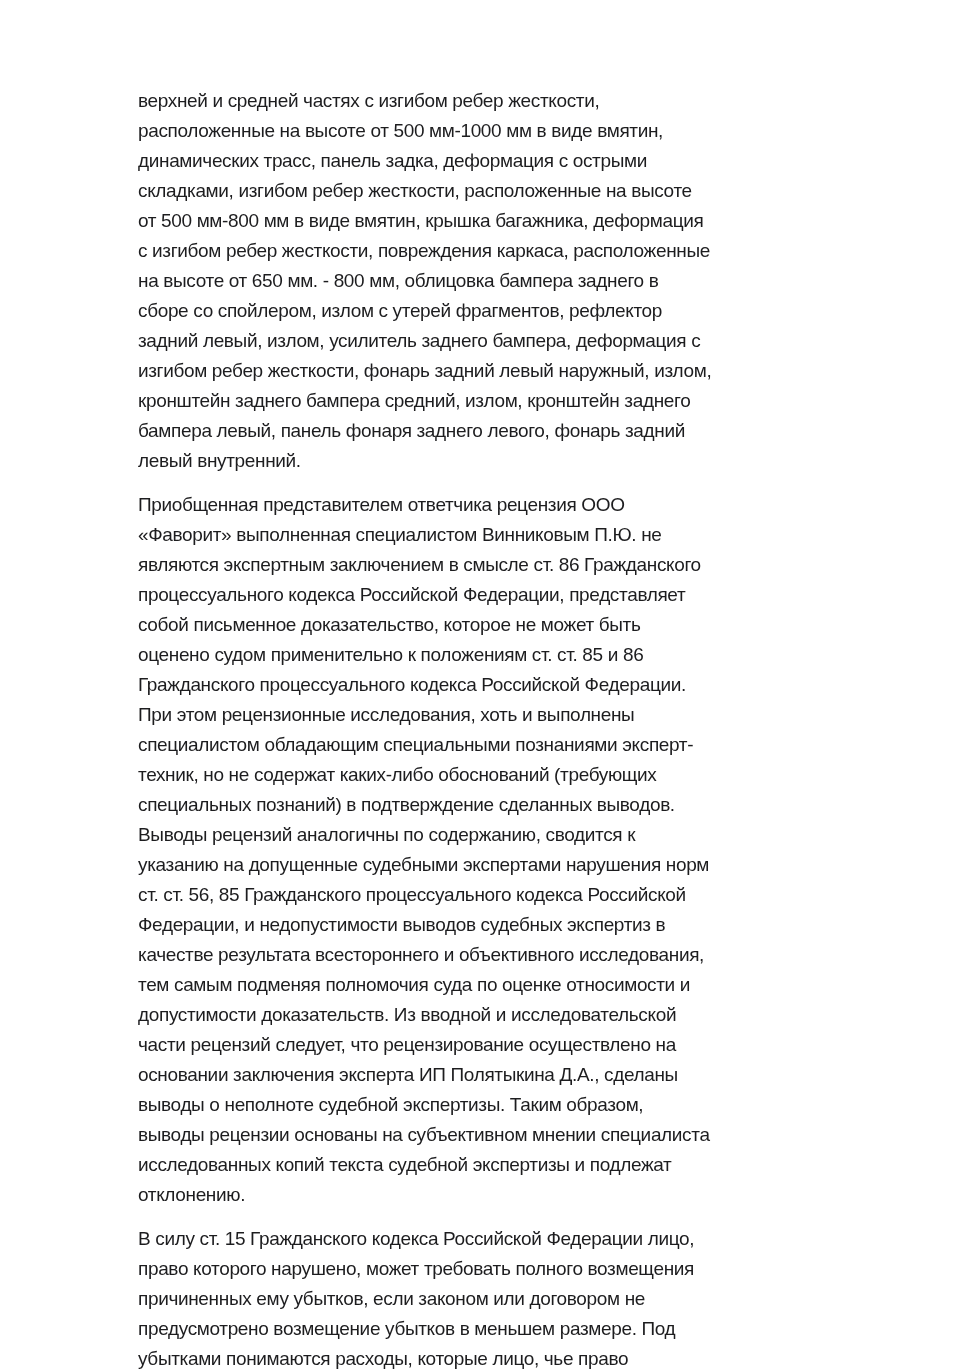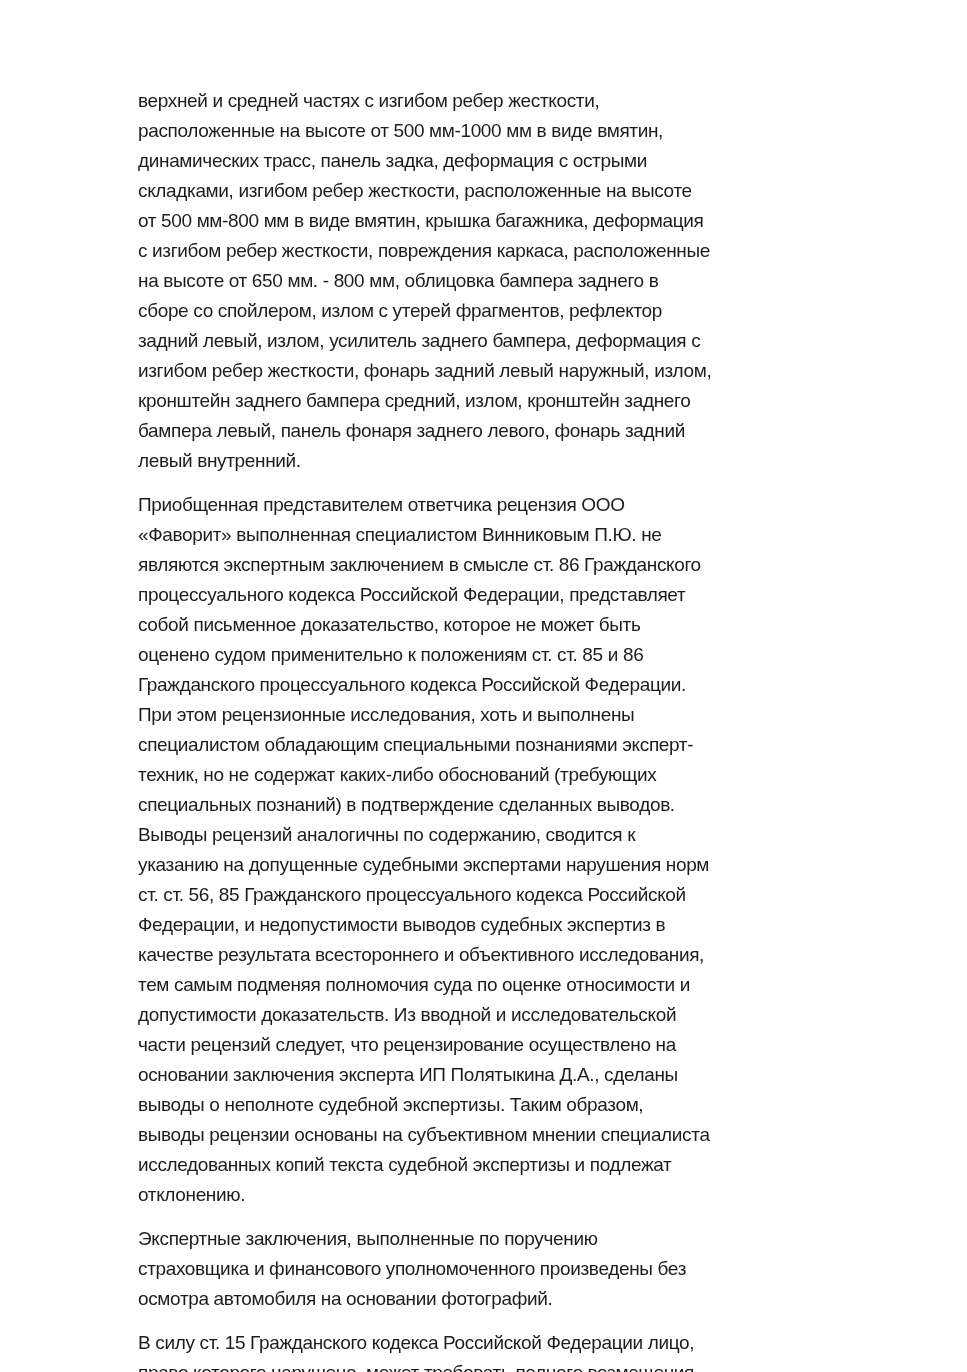--- a/index.html
+++ b/index.html
@@ -32,15 +32,14 @@
   .para:last-child {
     margin-bottom: 12px;
   }
 </style>
 </head>
 <body>
 
 <div class="page">
   <p class="para">верхней и средней частях с изгибом ребер жесткости, расположенные на высоте от 500 мм-1000 мм в виде вмятин, динамических трасс, панель задка, деформация с острыми складками, изгибом ребер жесткости, расположенные на высоте от 500 мм-800 мм в виде вмятин, крышка багажника, деформация с изгибом ребер жесткости, повреждения каркаса, расположенные на высоте от 650 мм. - 800 мм, облицовка бампера заднего в сборе со спойлером, излом с утерей фрагментов, рефлектор задний левый, излом, усилитель заднего бампера, деформация с изгибом ребер жесткости, фонарь задний левый наружный, излом, кронштейн заднего бампера средний, излом, кронштейн заднего бампера левый, панель фонаря заднего левого, фонарь задний левый внутренний.</p>
   <p class="para">Приобщенная представителем ответчика рецензия ООО «Фаворит» выполненная специалистом Винниковым П.Ю. не являются экспертным заключением в смысле ст. 86 Гражданского процессуального кодекса Российской Федерации, представляет собой письменное доказательство, которое не может быть оценено судом применительно к положениям ст. ст. 85 и 86 Гражданского процессуального кодекса Российской Федерации. При этом рецензионные исследования, хоть и выполнены специалистом обладающим специальными познаниями эксперт-техник, но не содержат каких-либо обоснований (требующих специальных познаний) в подтверждение сделанных выводов. Выводы рецензий аналогичны по содержанию, сводится к указанию на допущенные судебными экспертами нарушения норм ст. ст. 56, 85 Гражданского процессуального кодекса Российской Федерации, и недопустимости выводов судебных экспертиз в качестве результата всестороннего и объективного исследования, тем самым подменяя полномочия суда по оценке относимости и допустимости доказательств. Из вводной и исследовательской части рецензий следует, что рецензирование осуществлено на основании заключения эксперта ИП Полятыкина Д.А., сделаны выводы о неполноте судебной экспертизы. Таким образом, выводы рецензии основаны на субъективном мнении специалиста исследованных копий текста судебной экспертизы и подлежат отклонению.</p>
-  <p class="para">Экспертные заключения, выполненные по поручению страховщика и финансового уполномоченного произведены без осмотра автомобиля на основании фотографий.</p>
   <p class="para">В силу ст. 15 Гражданского кодекса Российской Федерации лицо, право которого нарушено, может требовать полного возмещения причиненных ему убытков, если законом или договором не предусмотрено возмещение убытков в меньшем размере. Под убытками понимаются расходы, которые лицо, чье право нарушено, произвело или должно будет произвести для восстановления нарушенного права, утрата или повреждение его имущества (реальный ущерб), а также неполученные доходы, которые это лицо получило бы при обычных условиях гражданского оборота, если бы его право не было нарушено (упущенная выгода).</p>
 </div>
 
 </body></html>

